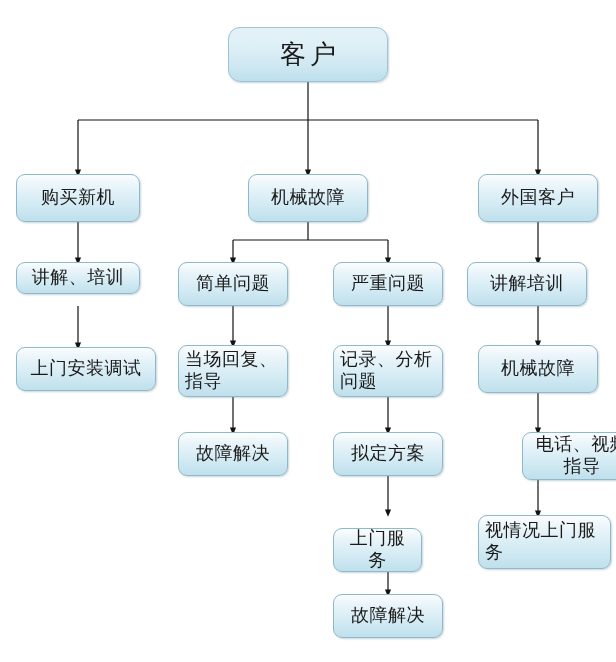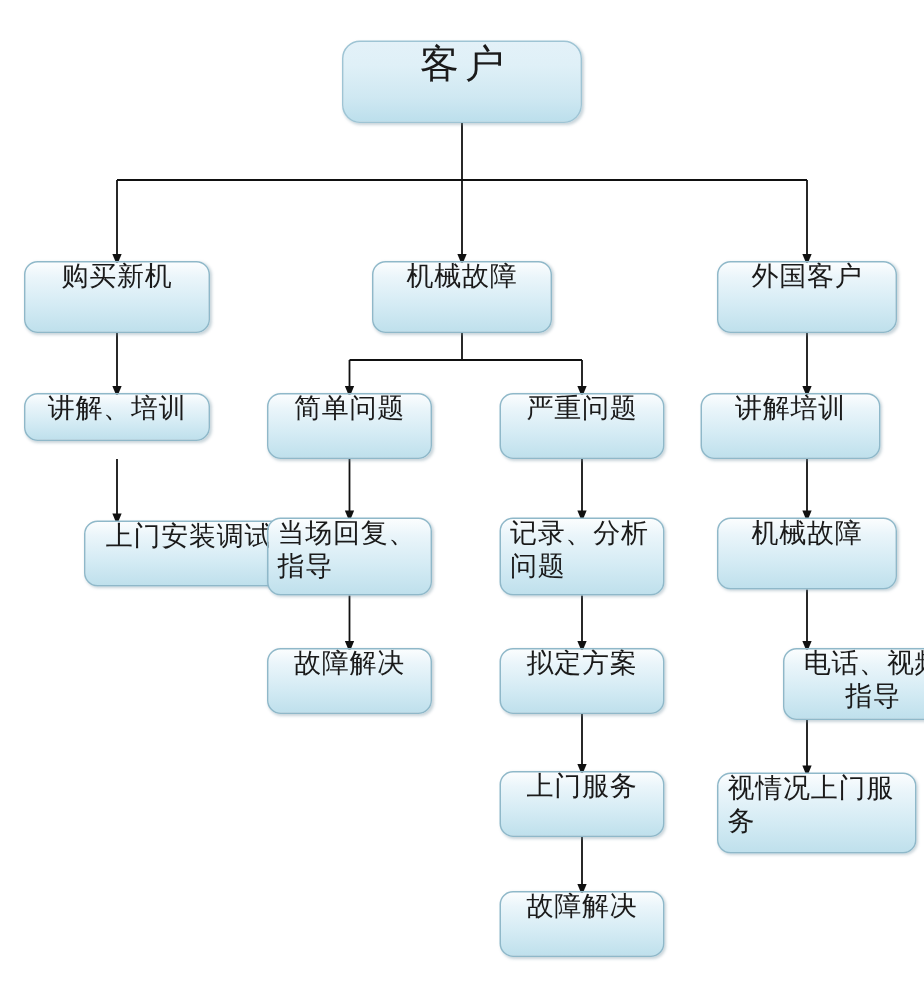--- a/index.html
+++ b/index.html
@@ -27,21 +27,21 @@
   }
   .node {
     position: absolute;
     box-sizing: border-box;
     border: 1px solid #8fb8c9;
     border-radius: 9px;
     background: linear-gradient(to bottom, #fbfdfe 0%, #eaf5fa 22%, #d4ebf4 62%, #bfe0ec 100%);
     box-shadow: 1px 1px 2px rgba(120,150,165,0.40);
     color: #1a1a1a;
     display: flex;
-    align-items: flex-start;
+    align-items: center;
     overflow: hidden;
   }
   .node .label {
     display: block;
     width: 100%;
     padding: 0 8px;
     box-sizing: border-box;
     font-size: 18px;
     line-height: 22px;
     letter-spacing: 0.5px;
@@ -112,42 +112,42 @@
       </div>
       <div class="node center" style="left: 248px; top: 174px; width: 120px; height: 48px;">
         <span class="label">机械故障</span>
       </div>
       <div class="node center" style="left: 478px; top: 174px; width: 120px; height: 48px;">
         <span class="label">外国客户</span>
       </div>
       <div class="node center" style="left: 16px; top: 262px; width: 124px; height: 32px;">
         <span class="label">讲解、培训</span>
       </div>
-      <div class="node center" style="left: 16px; top: 347px; width: 140px; height: 44px; margin-left: 40px;">
+      <div class="node center" style="left: 16px; top: 347px; width: 140px; height: 44px;">
         <span class="label">上门安装调试</span>
       </div>
       <div class="node center" style="left: 178px; top: 262px; width: 110px; height: 44px;">
         <span class="label">简单问题</span>
       </div>
       <div class="node leftalign" style="left: 178px; top: 345px; width: 110px; height: 52px;">
         <span class="label">当场回复、指导</span>
       </div>
       <div class="node center" style="left: 178px; top: 432px; width: 110px; height: 44px;">
         <span class="label">故障解决</span>
       </div>
       <div class="node center" style="left: 333px; top: 262px; width: 110px; height: 44px;">
         <span class="label">严重问题</span>
       </div>
       <div class="node leftalign" style="left: 333px; top: 345px; width: 110px; height: 52px;">
         <span class="label">记录、分析问题</span>
       </div>
       <div class="node center" style="left: 333px; top: 432px; width: 110px; height: 44px;">
         <span class="label">拟定方案</span>
       </div>
-      <div class="node center" style="left: 333px; top: 514px; width: 110px; height: 44px;">
+      <div class="node center" style="left: 333px; top: 528px; width: 89px; height: 44px;">
         <span class="label">上门服务</span>
       </div>
       <div class="node center" style="left: 333px; top: 594px; width: 110px; height: 44px;">
         <span class="label">故障解决</span>
       </div>
       <div class="node center" style="left: 467px; top: 262px; width: 120px; height: 44px;">
         <span class="label">讲解培训</span>
       </div>
       <div class="node center" style="left: 478px; top: 345px; width: 120px; height: 48px;">
         <span class="label">机械故障</span>

